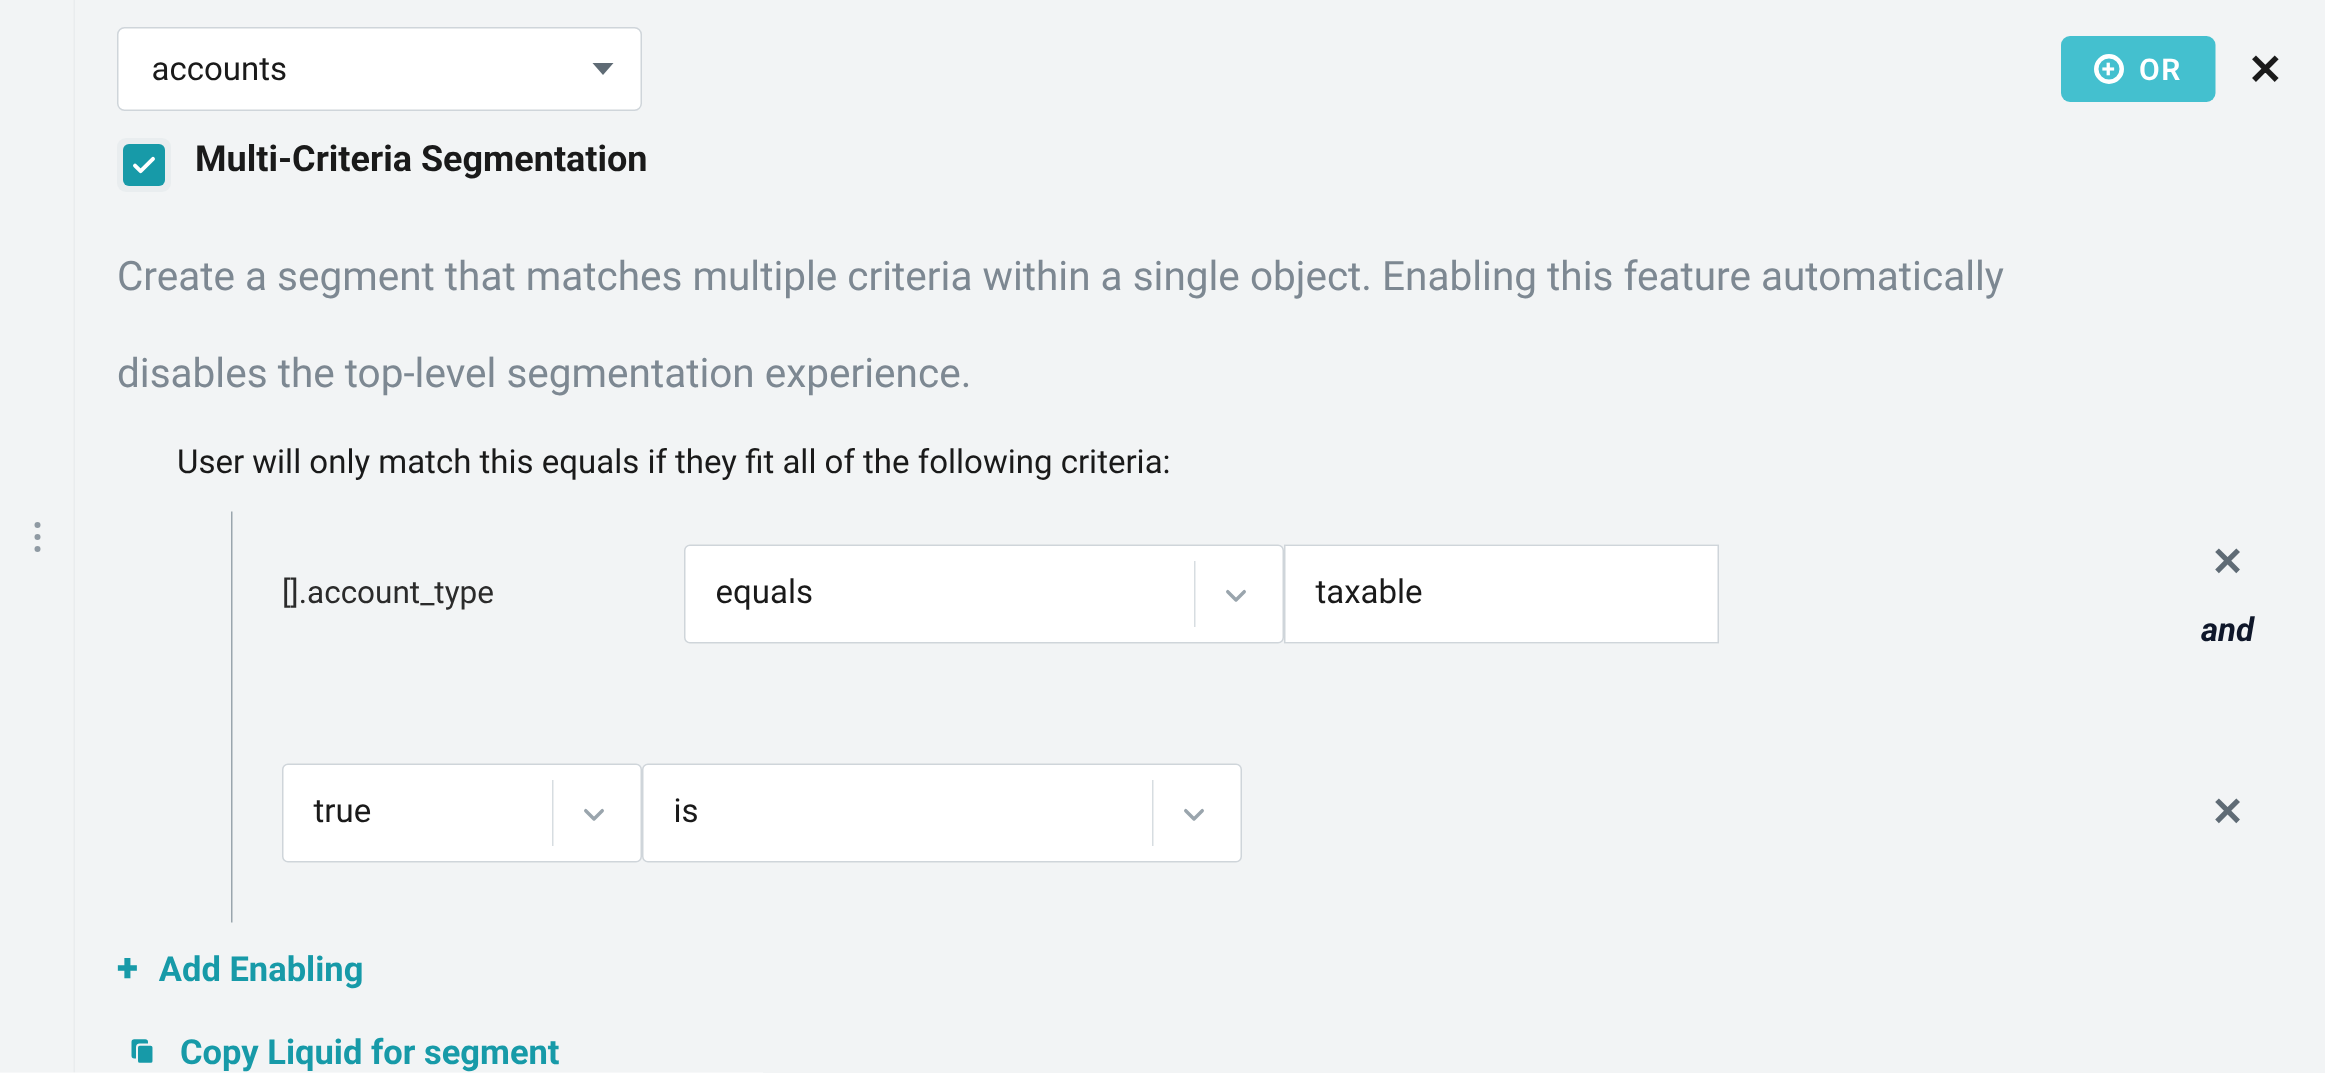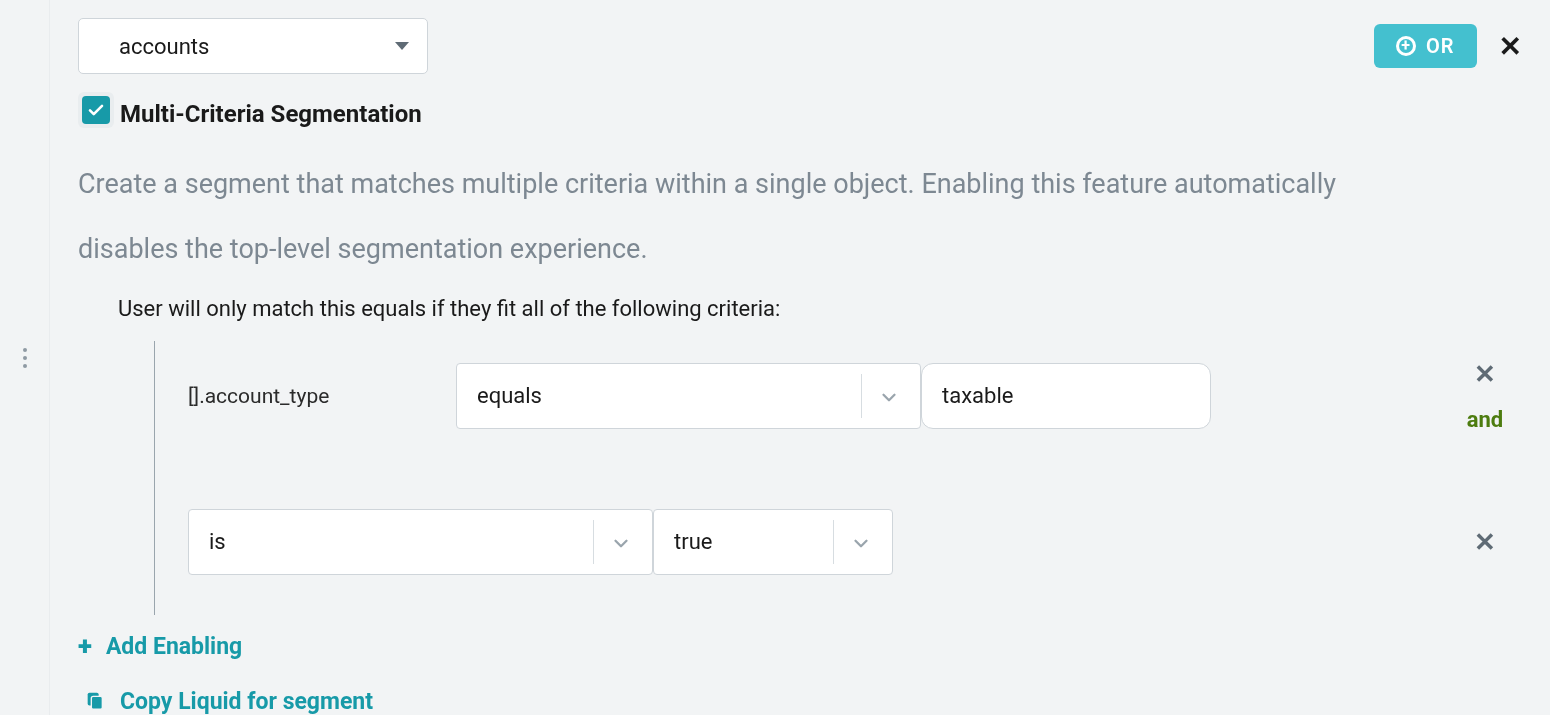--- a/index.html
+++ b/index.html
@@ -50,21 +50,21 @@
       align-items: center;
       gap: 18px;
     }
     .select-like {
       position: relative;
       background: #fff;
       border: 1px solid #cfd5da;
       border-radius: 5px;
       height: 56px;
       min-width: 350px;
-      padding: 0 48px 0 40px;
+      padding: 0 48px 0 22px;
       font-size: 22px;
       color: #1a1a1a;
       display: flex;
       align-items: center;
       cursor: pointer;
     }
     .select-like .caret {
       position: absolute;
       right: 18px;
       top: 50%;
@@ -102,22 +102,22 @@
       font-weight: 700;
     }
     .close-x {
       font-size: 28px;
       font-weight: 900;
       cursor: pointer;
       color: #1a1a1a;
     }
     .checkbox-row {
       display: flex;
-      align-items: flex-end;
-      gap: 6px;
+      align-items: flex-start;
+      gap: 16px;
       margin-bottom: 24px;
       margin-top: 17px;
     }
     .checkbox-outer {
       width: 36px; height: 36px;
       border-radius: 6px;
       background: #e9edef;
       display: flex; align-items: center; justify-content: center;
     }
     .checkbox-box {
@@ -190,25 +190,25 @@
       width: 1px;
       background: #d7dde1;
     }
     .dropdown .chev {
       position: absolute;
       right: 20px;
       top: 50%;
       transform: translateY(-35%);
     }
     .dropdown .chev svg { width: 22px; height: 22px; }
-    .operator { width: 465px; }
+    .operator { width: 400px; }
     .value-input {
       background: #fff;
       border: 1px solid #cfd5da;
-      border-radius: 12px;
+      border-radius: 0;
       height: 66px;
       width: 290px;
       padding: 0 20px;
       font-size: 22px;
       color: #1a1a1a;
       display: flex;
       align-items: center;
     }
     .value-dd { width: 240px; }
     .row-actions {
@@ -225,21 +225,22 @@
     }
     .row-close {
       color: #5f6b75;
       font-size: 26px;
       font-weight: 900;
       cursor: pointer;
     }
     .conj {
       font-size: 22px;
       font-weight: 700;
-      color: #4d7c0f;
+      color: #0f172a;
+      font-style: italic;
     }
     .row-wrap {
       position: relative;
     }
     .criteria-container {
       position: relative;
       max-width: 1400px;
     }
     .actions-bottom {
       margin-top: 36px;
@@ -323,31 +324,31 @@
           </div>
         </div>
         <div class="row-actions">
           <div class="row-close">✕</div>
           <div class="conj">and</div>
         </div>
       </div>
 
       <div class="row-wrap" style="margin-top:36px;">
         <div class="criteria-row">
-          <div class="dropdown operator">
-            <span>is</span>
+          <div class="dropdown value-dd">
+            <span>true</span>
             <span class="sep"></span>
             <span class="chev">
               <svg viewBox="0 0 24 24">
                   <path fill="none" stroke="#9aa5ad" stroke-width="2.5" stroke-linecap="round" stroke-linejoin="round" d="M6 9l6 6 6-6"></path>
                 </svg>
             </span>
           </div>
-          <div class="dropdown value-dd">
-            <span>true</span>
+          <div class="dropdown operator">
+            <span>is</span>
             <span class="sep"></span>
             <span class="chev">
               <svg viewBox="0 0 24 24">
                   <path fill="none" stroke="#9aa5ad" stroke-width="2.5" stroke-linecap="round" stroke-linejoin="round" d="M6 9l6 6 6-6"></path>
                 </svg>
             </span>
           </div>
         </div>
         <div class="row-actions">
           <div class="row-close">✕</div>

